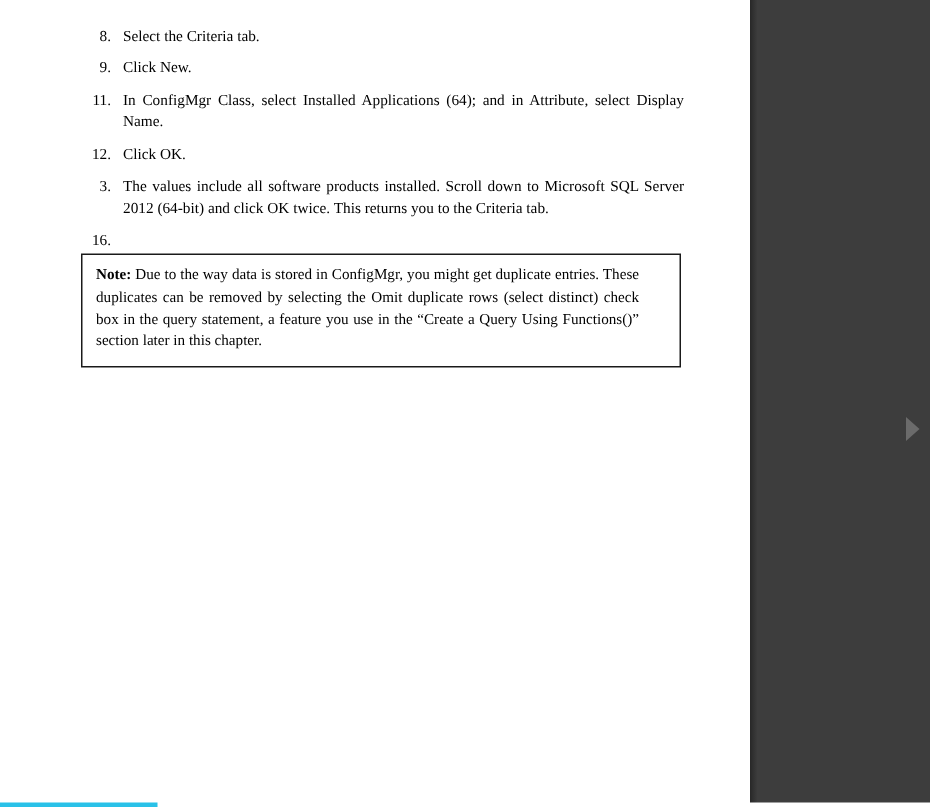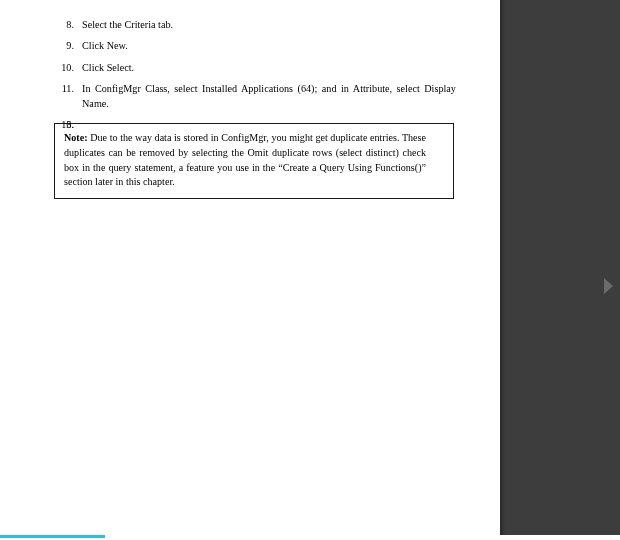--- a/index.html
+++ b/index.html
@@ -53,21 +53,21 @@
     top: 0;
     width: 22px;
     text-align: right;
     font-size: 10.2px;
     color: #000;
   }
   .step-text b {
     font-weight: normal;
   }
   .note-box {
-    margin-top: 12px;
+    margin-top: 22px;
     margin-left: 2px;
     margin-right: 2px;
     border: 1px solid #1a1a1a;
     padding: 7px 27px 8px 9px;
     font-size: 10.1px;
     line-height: 1.45;
     color: #000;
     text-align: justify;
     text-justify: inter-word;
     background: #fff;
@@ -123,23 +123,23 @@
 
 <div id="viewer">
 
   <div id="right-pane"></div>
 
   <div id="page">
     <div id="page-inner">
       <ol class="steps">
           <li><span class="num">8.</span><span class="step-text"><span>Select the </span><b>Criteria</b><span> tab.</span></span></li>
           <li><span class="num">9.</span><span class="step-text"><span>Click </span><b>New</b><span>.</span></span></li>
-          <li><span class="num">10.</span><span class="step-text"><span>Click </span><b>Select</b><span>.</span></span></li>
           <li><span class="num">11.</span><span class="step-text"><span>In </span><b>ConfigMgr Class</b><span>, select </span><b>Installed Applications (64)</b><span>; and in </span><b>Attribute</b><span>, select </span><b>Display Name</b><span>.</span></span></li>
-          <li><span class="num">3.</span></li>
+          <li><span class="num">12.</span><span class="step-text"><span>Click </span><b>OK</b><span>.</span></span></li>
+          <li><span class="num">3.</span><span class="step-text"><span>The values include all software products installed. Scroll down to </span><b>Microsoft SQL Server 2012 (64-bit)</b><span> and click </span><b>OK</b><span> twice. This returns you to the </span><b>Criteria</b><span> tab.</span></span></li>
           <li><span class="num">16.</span></li>
         </ol>
       <div class="note-box">
         <span class="note-label">Note:</span><span> Due to the way data is stored in ConfigMgr, you might get duplicate entries. These duplicates can be removed by selecting the Omit duplicate rows (select distinct) check box in the query statement, a feature you use in the “Create a Query Using Functions()” section later in this chapter.</span>
       </div>
     </div>
   </div>
 
   <div id="page-shadow"></div>
 

